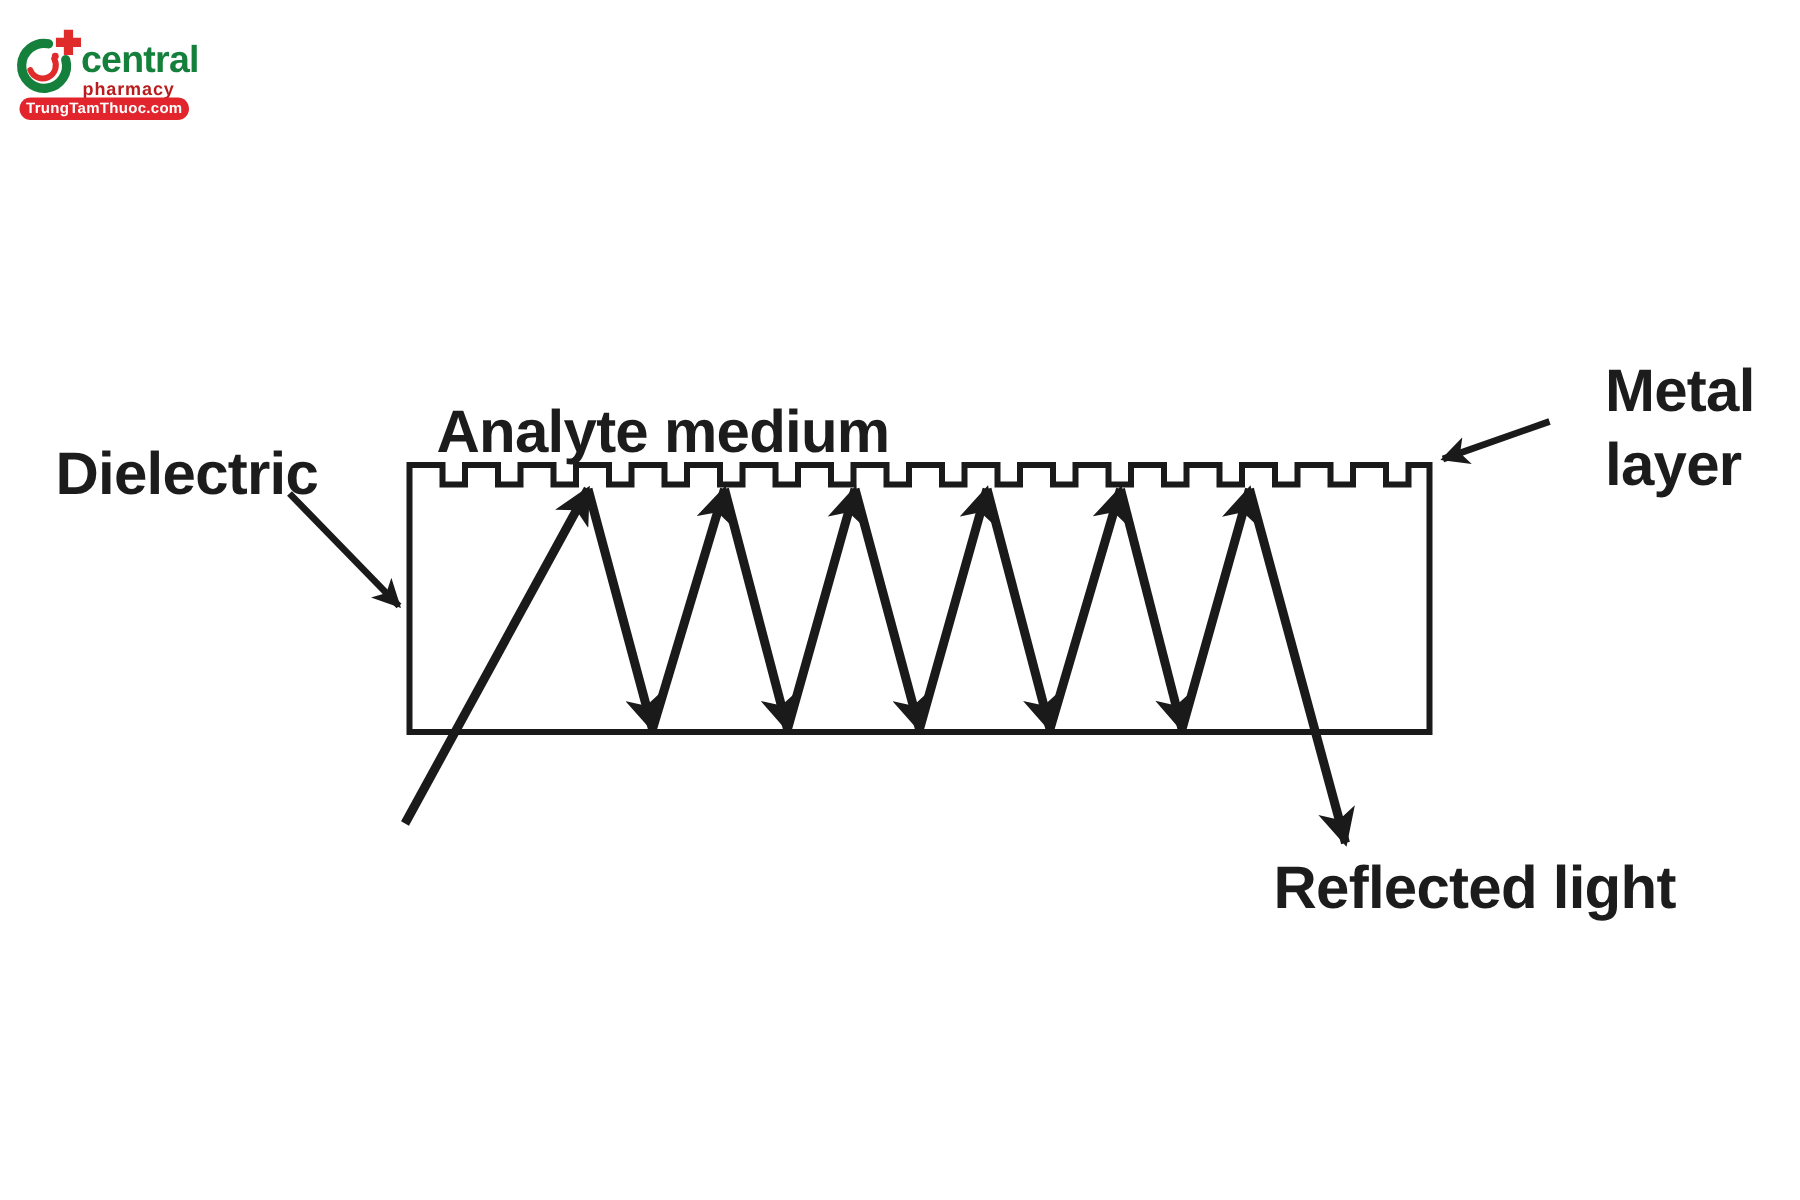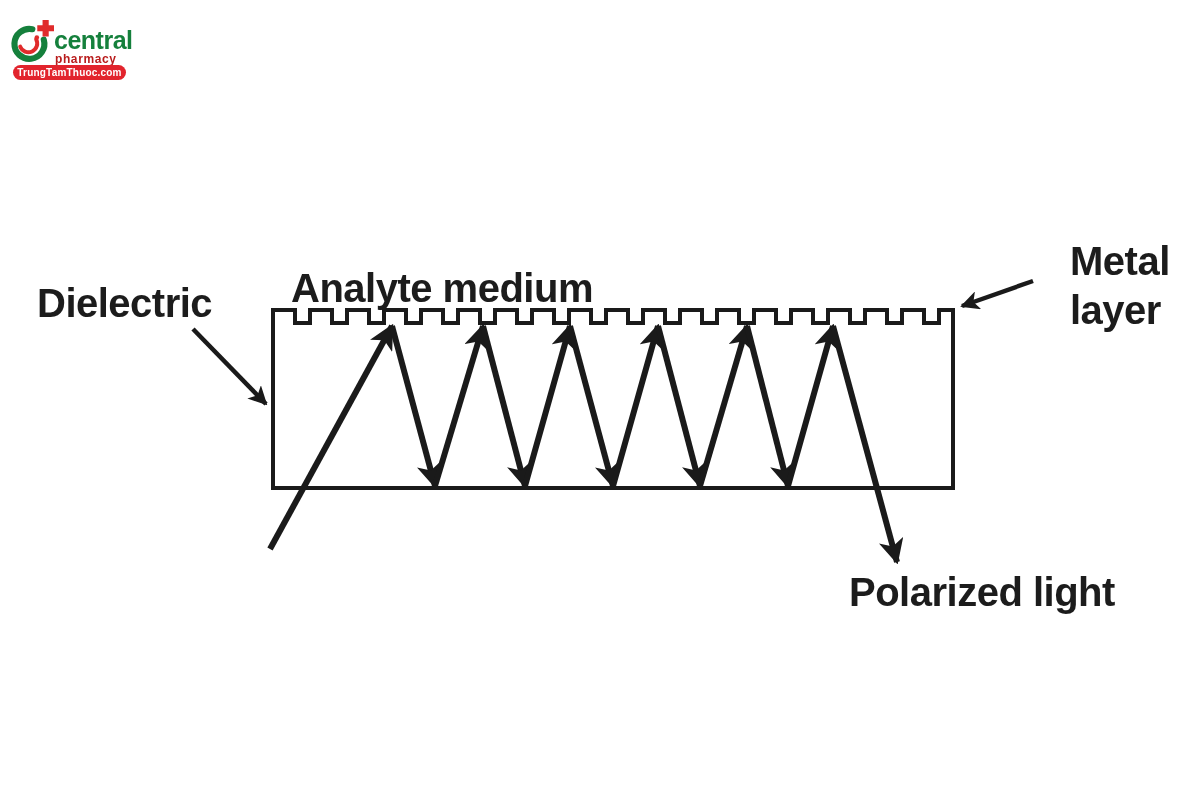--- a/index.html
+++ b/index.html
@@ -40,21 +40,21 @@
   .diagram-label {
     position: absolute;
     color: #1C1C1C;
     font-weight: bold;
     font-size: 40px;
     letter-spacing: -0.5px;
     line-height: 1.22;
     white-space: pre-line;
   }
   .lbl-analyte   { left: 291px;  top: 240px; margin-top: 24px; }
-  .lbl-dielectric{ left: 37px;   top: 279px; }
+  .lbl-dielectric{ left: 37px;   top: 292px; }
   .lbl-metal     { left: 1030px; top: 237px; margin-left: 40px; }
   .lbl-polarized { left: 63px;   top: 554px; }
   .lbl-reflected { left: 849px;  top: 568px; }
 </style>
 </head>
 <body>
 
 <div class="canvas">
 
   <div class="logo">
@@ -106,15 +106,15 @@
     <line x1="833" y1="326" x2="897" y2="562" stroke="#1A1A1A" stroke-width="6" marker-end="url(#arrowhead)"></line>
 
     <line x1="193" y1="329" x2="266" y2="404" stroke="#1A1A1A" stroke-width="4.5" marker-end="url(#arrowhead)"></line>
     <line x1="1033" y1="281" x2="962" y2="306" stroke="#1A1A1A" stroke-width="4.5" marker-end="url(#arrowhead)"></line>
   </svg>
 
   <div class="diagram-label lbl-analyte">Analyte medium</div>
   <div class="diagram-label lbl-dielectric">Dielectric</div>
   <div class="diagram-label lbl-metal">Metal
 layer</div>
-  <div class="diagram-label lbl-reflected">Polarized light</div>
+  <div class="diagram-label lbl-reflected">Reflected light</div>
 
 </div>
 
 </body></html>

